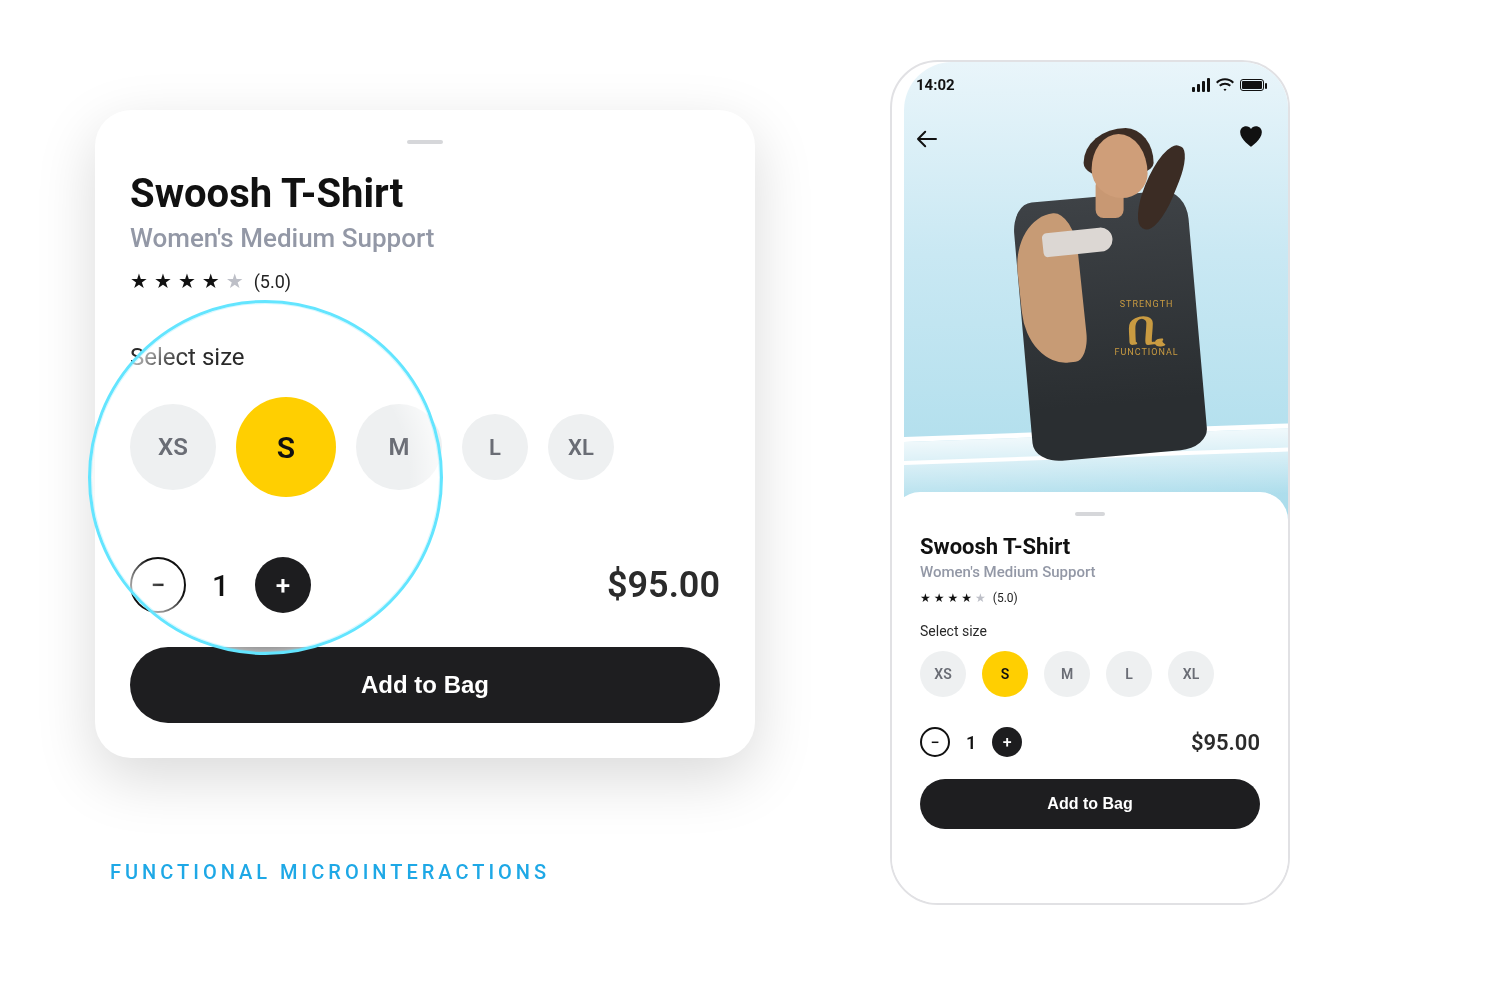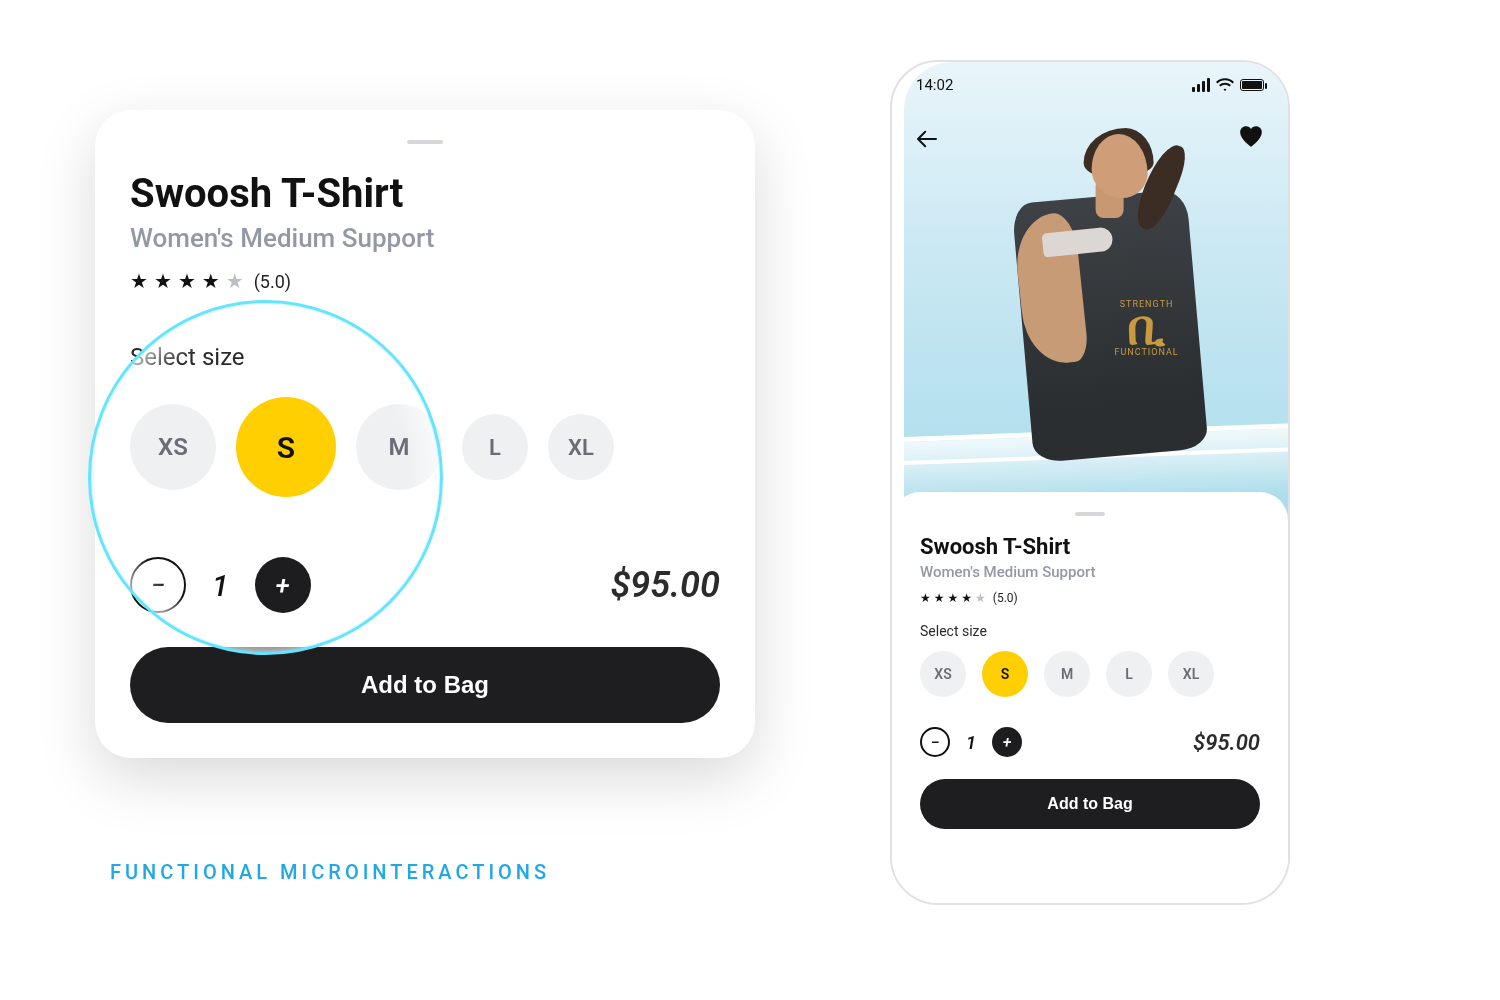--- a/index.html
+++ b/index.html
@@ -34,21 +34,21 @@
 
   .left-card .select-size-label { margin-top: 50px; font-size: 24px; color: #2a2a2a; }
 
   .left-card .size-row { margin-top: 26px; display: flex; align-items: center; gap: 20px; }
   .left-card .size-pill {
     width: 78px; height: 78px; border-radius: 50%;
     display: flex; align-items: center; justify-content: center;
     font-weight: 600; cursor: pointer;
   }
 
-  .quantity-row { margin-top: 60px; display: flex; align-items: center; justify-content: space-between; font-style: italic; }
+  .quantity-row { margin-top: 60px; display: flex; align-items: center; justify-content: space-between; }
   .qty-controls { display: flex; align-items: center; gap: 26px; }
   .qty-btn {
     width: 56px; height: 56px; border-radius: 50%;
     display: flex; align-items: center; justify-content: center;
     font-size: 26px; font-weight: 500; cursor: pointer;
   }
   .qty-btn.minus { background:#fff; border:2px solid #111; color:#111; }
   .qty-btn.plus  { background:#1d1d1f; color:#fff; border:none; }
   .qty-val { font-size: 30px; font-weight: 500; color:#111; }
   .price { font-size: 36px; font-weight: 600; color: #2b2b2b; }
@@ -94,21 +94,21 @@
     border-radius: 48px;
     overflow: hidden;
     background: #fff;
   }
   .status-bar {
     position: absolute; left:0; right:0; top:0;
     height: 46px;
     display: flex; align-items: center; justify-content: space-between;
     padding: 0 24px;
     z-index: 5;
-    font-weight: 400; font-size: 15px; color: #111;
+    font-weight: 700; font-size: 15px; color: #111;
   }
   .status-icons { display: flex; align-items: center; gap: 6px; }
   .sig-bars { display: inline-flex; align-items: flex-end; gap: 2px; }
   .sig-bars i { width:3px; background:#111; display:inline-block; border-radius:1px; }
   .sig-bars i:nth-child(1){height:5px} .sig-bars i:nth-child(2){height:8px}
   .sig-bars i:nth-child(3){height:11px} .sig-bars i:nth-child(4){height:14px}
   .battery {
     width: 24px; height: 12px; border: 1.5px solid #111; border-radius: 3px;
     position: relative; display:inline-block;
   }

